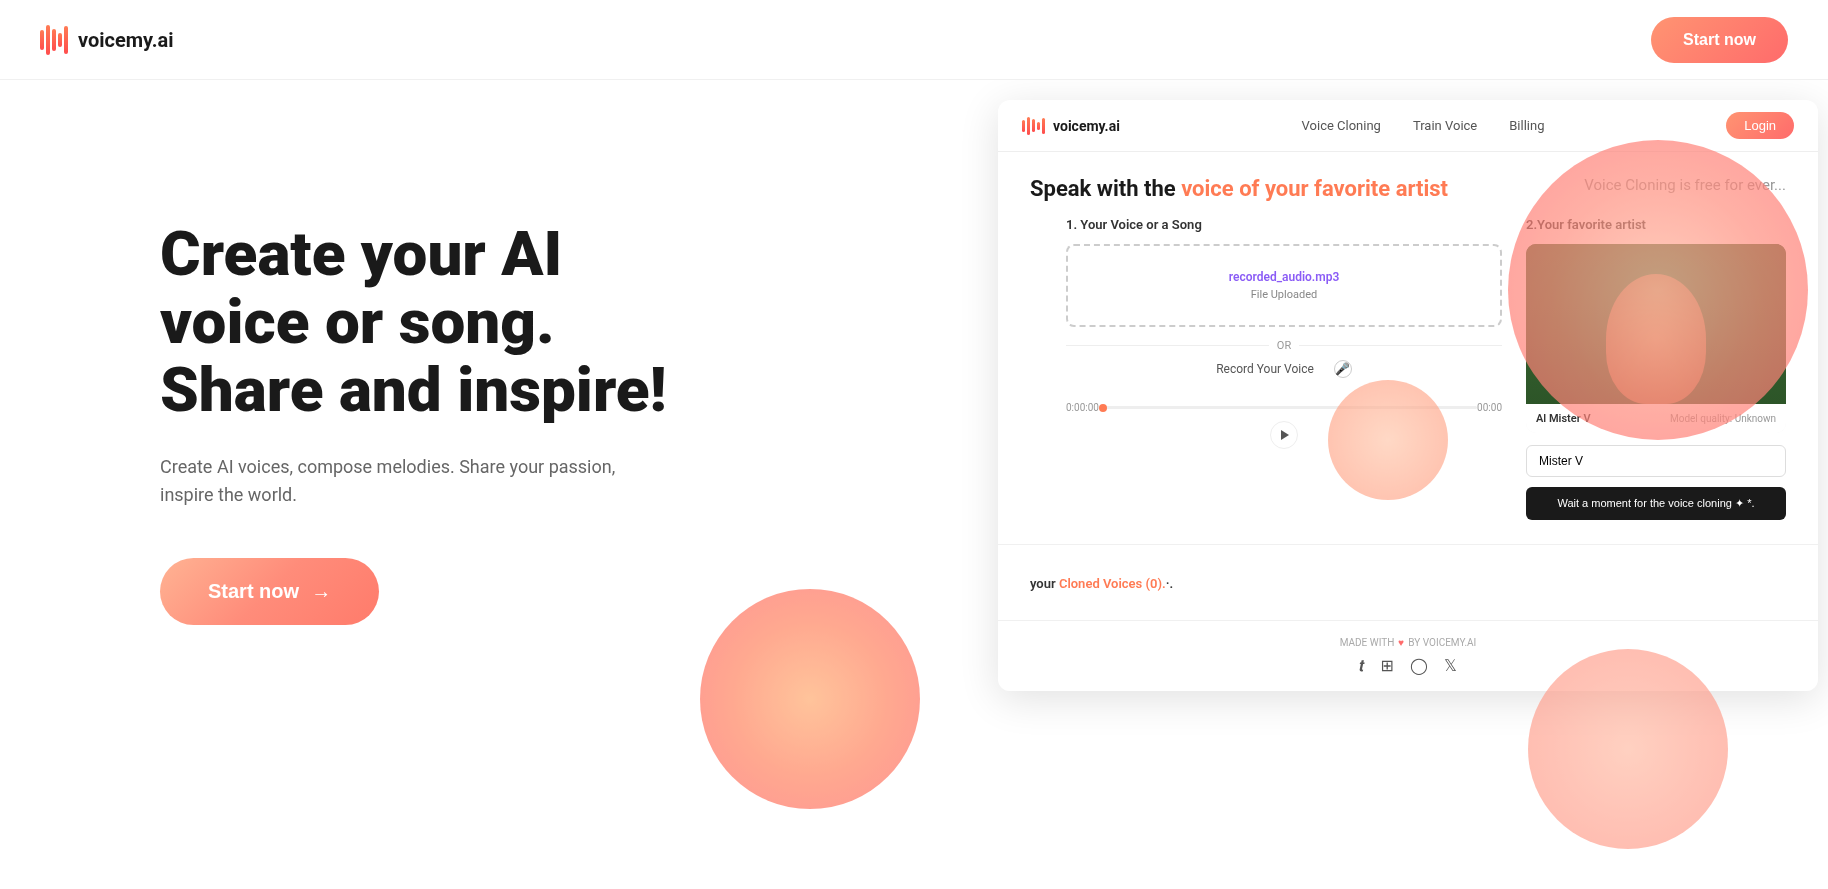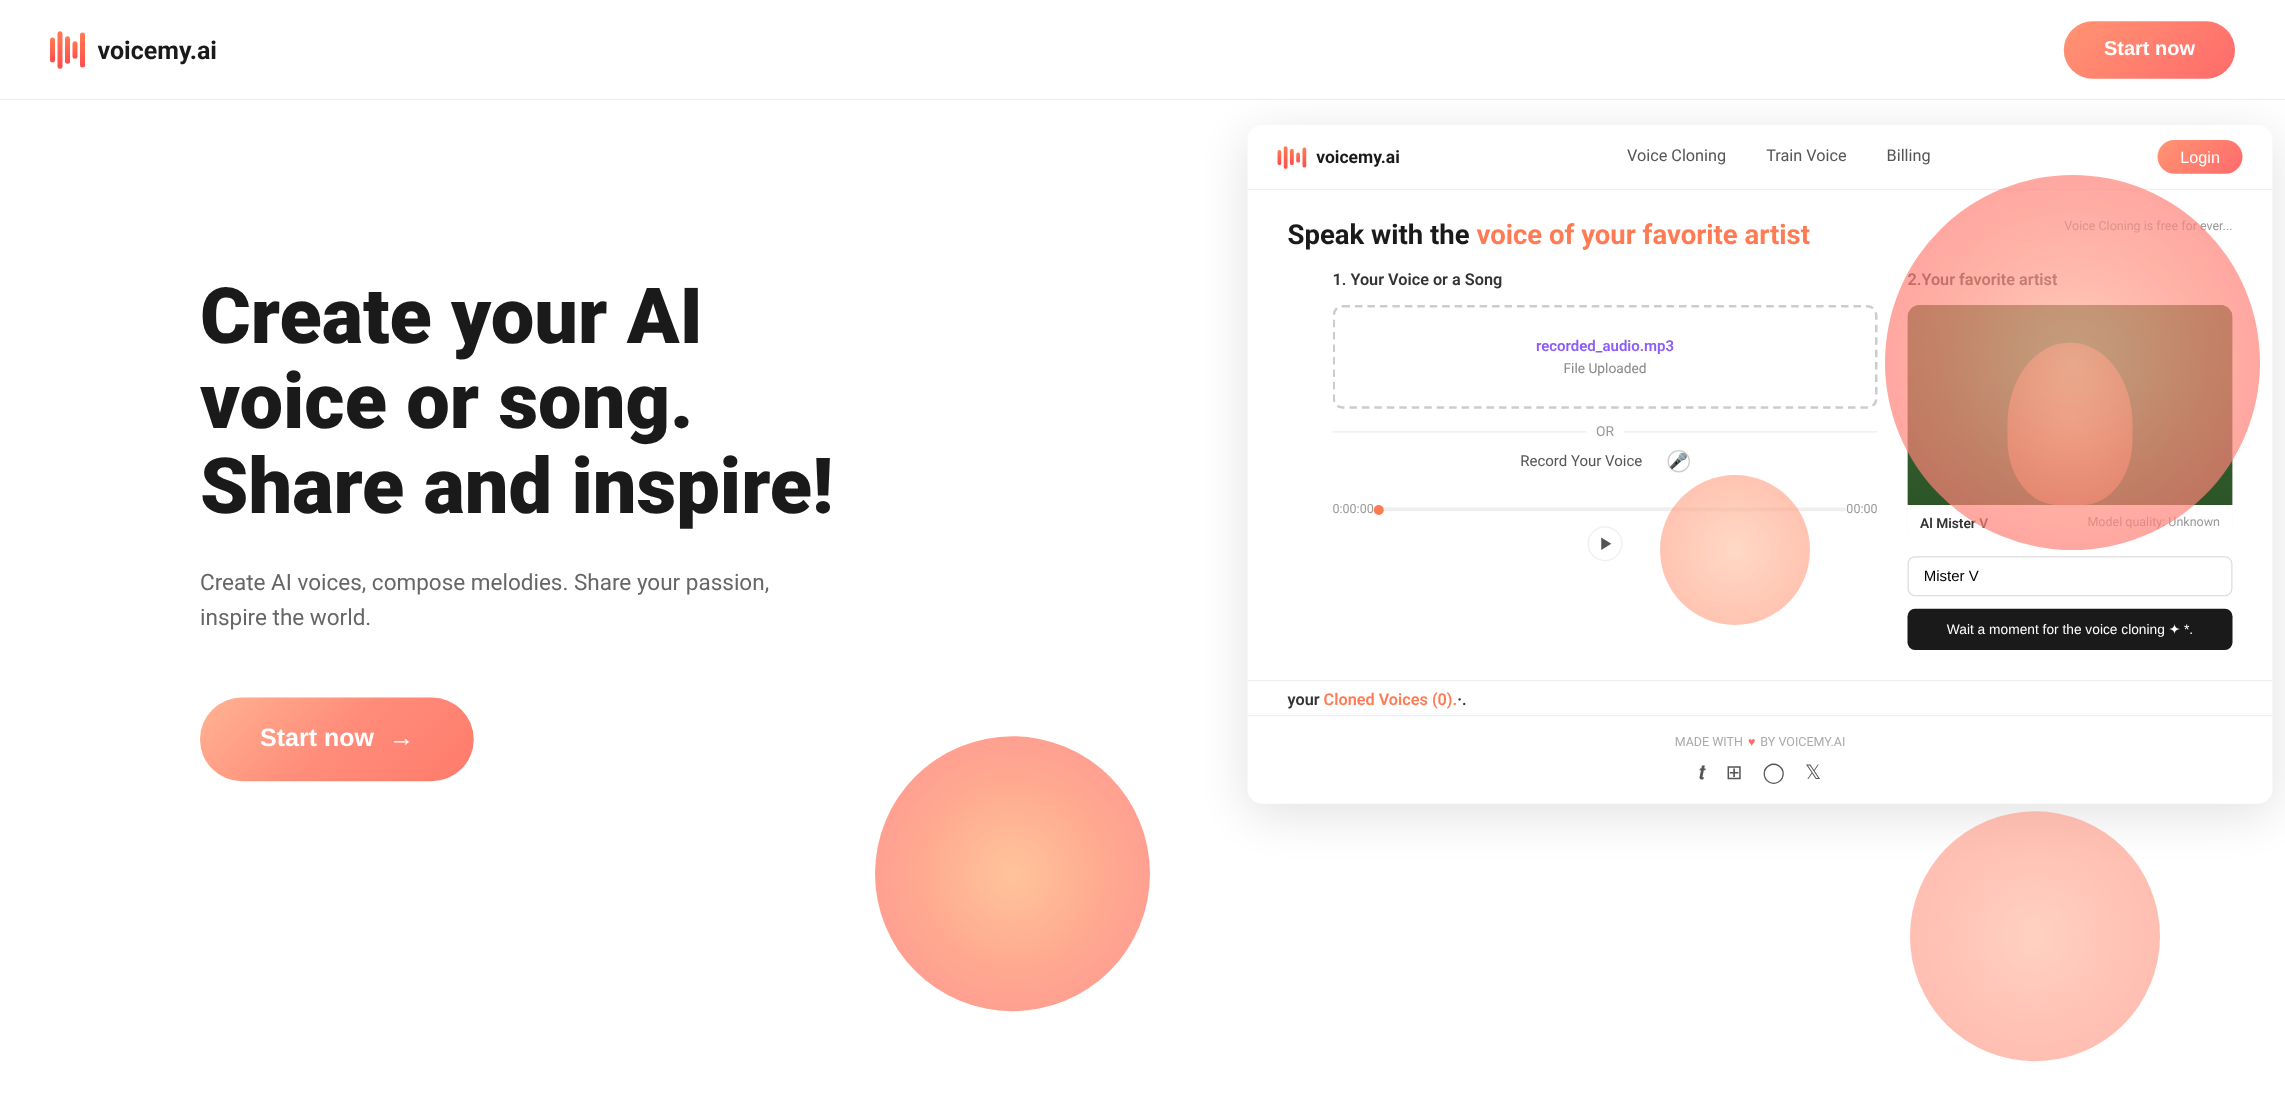--- a/index.html
+++ b/index.html
@@ -431,21 +431,21 @@
       border: none;
       border-radius: 6px;
       padding: 10px;
       font-size: 11px;
       text-align: center;
       cursor: pointer;
     }
 
     
     .cloned-section {
-      padding: 4px 32px;
+      padding: 28px 32px;
       background: #fff;
       border-top: 1px solid #f0f0f0;
     }
     .cloned-title {
       font-size: 13px;
       font-weight: 600;
       color: #333;
     }
     .cloned-title .highlight { color: #ff7b54; }
 
@@ -527,21 +527,21 @@
           <span>Billing</span>
         </div>
         <button class="inner-login-btn">Login</button>
       </div>
 
       <div class="inner-content" style="position:relative;">
         <div style="display:flex;justify-content:space-between;align-items:flex-start;margin-bottom:12px;">
           <div class="inner-hero-title">
             <span>Speak with the </span><span class="highlight">voice of your favorite artist</span>
           </div>
-          <span class="inner-free-badge" style="position:static;font-size:10px;color:#999;">Voice Cloning is free for ever...</span>
+          <span class="inner-free-badge" style="position:static;font-size:15px;color:#999;">Voice Cloning is free for ever...</span>
         </div>
 
 
         <div class="inner-two-col">
 
           <div class="inner-col-left">
             <div class="col-title">1. Your Voice or a Song</div>
             <div class="upload-area">
               <div class="upload-filename">recorded_audio.mp3</div>
               <div class="upload-status">File Uploaded</div>

